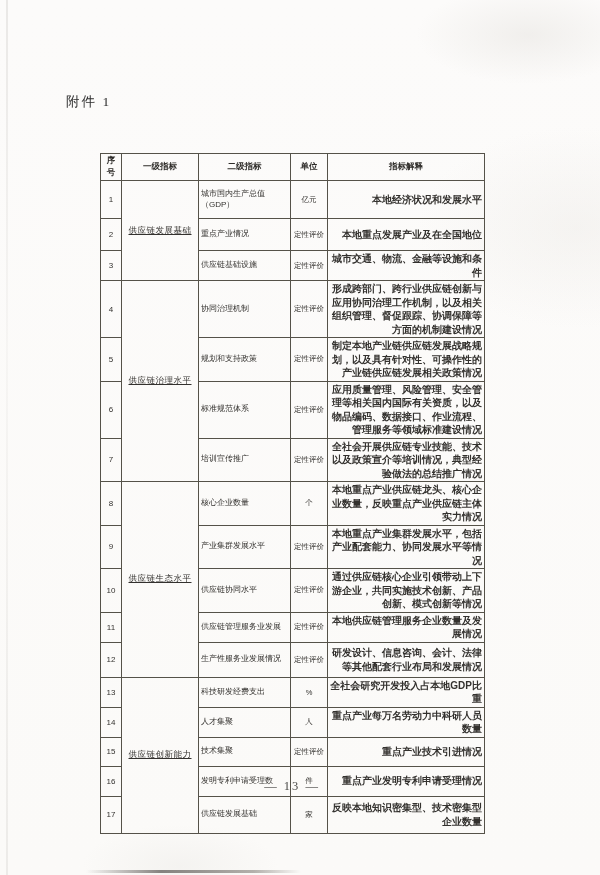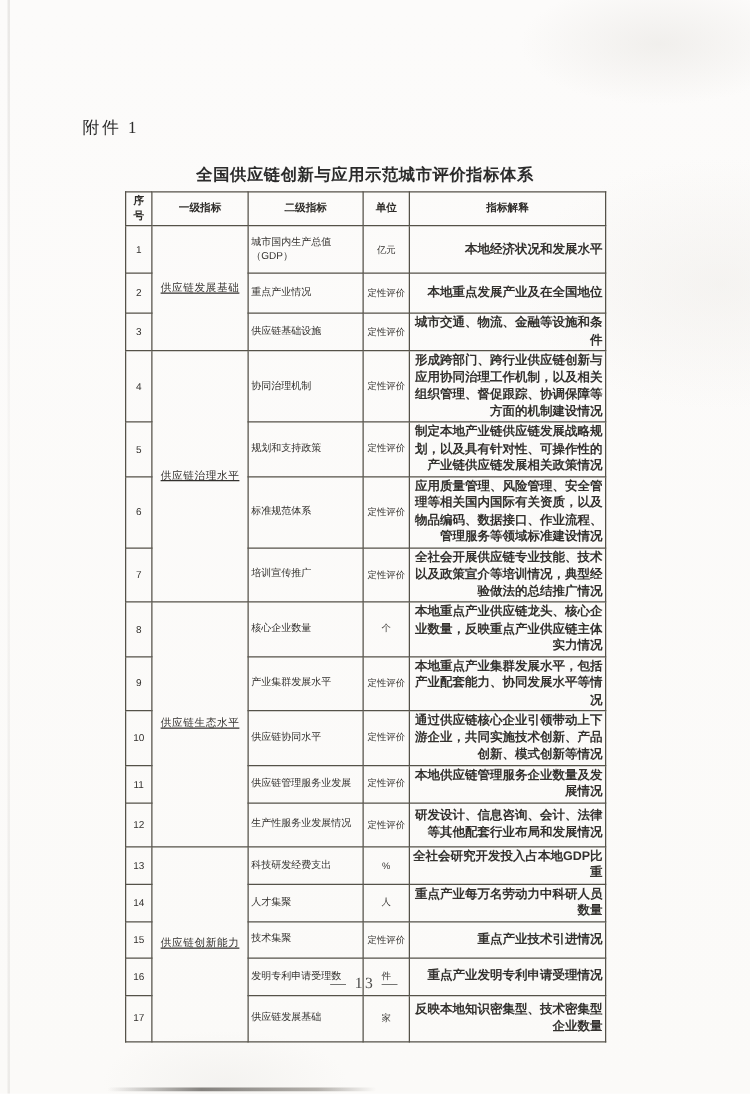--- a/index.html
+++ b/index.html
@@ -62,21 +62,20 @@
     background:linear-gradient(180deg, rgba(160,156,150,.20), rgba(180,176,170,.08) 40%, rgba(160,156,150,.16));
   }
 </style>
 </head>
 <body>
 
 <div class="page">
 
   <div class="attachment">附件 1</div>
 
-  <div class="doc-title">全国供应链创新与应用示范城市评价指标体系</div>
 
   <table class="indicators">
     <colgroup>
       <col style="width:21px">
         <col style="width:77px">
         <col style="width:92px">
         <col style="width:37px">
         <col style="width:157px">
     </colgroup>
     <thead>

